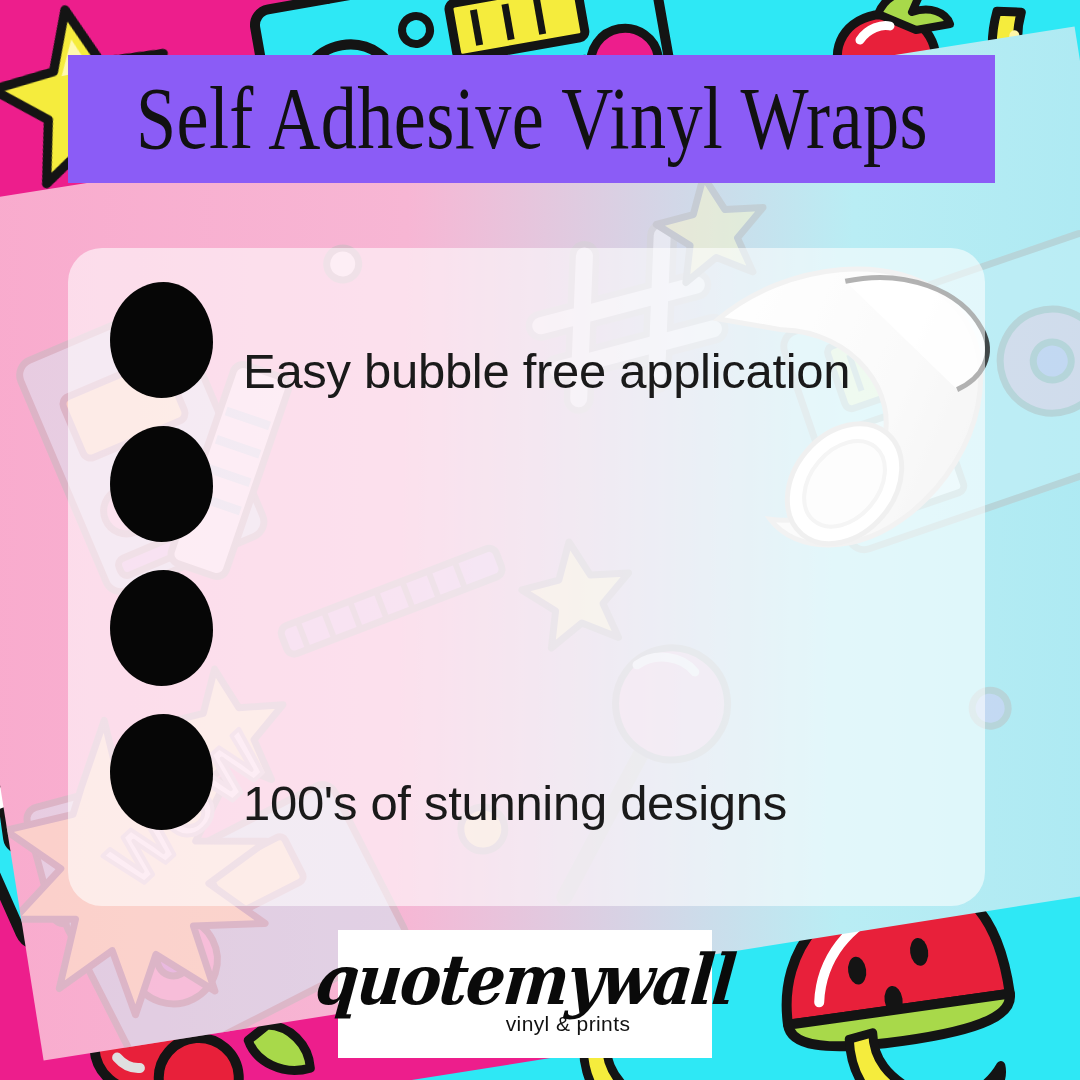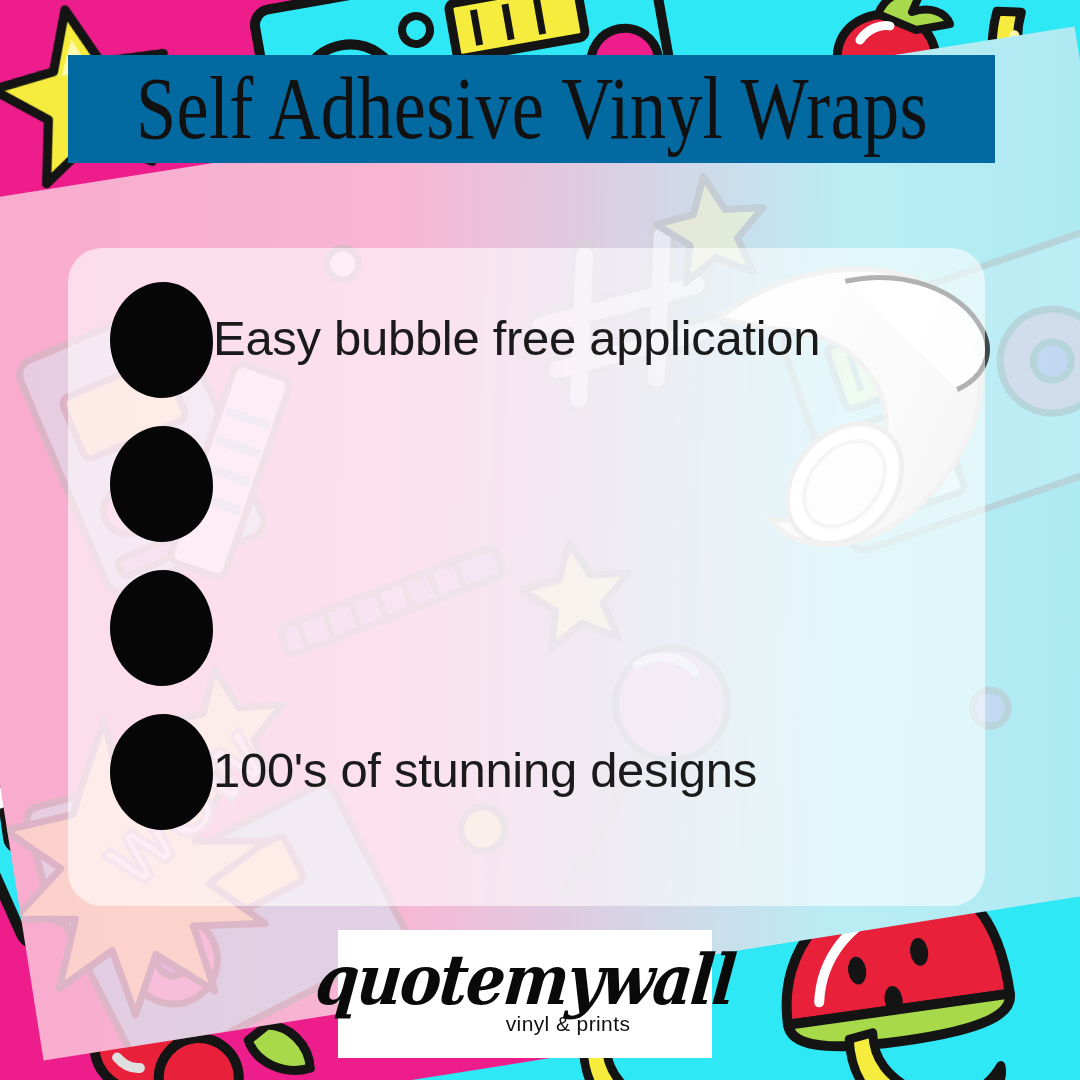--- a/index.html
+++ b/index.html
@@ -46,22 +46,22 @@
   }
 
   
   .roll{
     position:absolute; right:40px; top:230px; width:330px; height:330px;
     transform:rotate(-20deg);
   }
 
   
   .title-bar{
-    position:absolute; left:68px; top:55px; width:927px; height:108px;
-    background:#0369a1;
+    position:absolute; left:68px; top:55px; width:927px; height:128px;
+    background:#8b5cf6;
     display:flex; align-items:center; justify-content:center;
   }
   .title-text{
     font-family:"Liberation Serif", serif;
     font-size:88px; line-height:1; color:#111;
     letter-spacing:0.5px;
     transform:scaleX(0.82);
     transform-origin:center;
     white-space:nowrap;
   }
@@ -72,21 +72,21 @@
     background:rgba(255,255,255,0.58);
     border-radius:34px;
     padding:34px 0 0 0;
   }
 
   .bullets{
     position:absolute; left:42px; top:28px; right:34px;
     display:flex; flex-direction:column; gap:22px;
   }
   .bullet{
-    display:flex; align-items:center; 
+    display:flex; align-items:flex-end; gap:30px;
     min-height:120px;
   }
   .dot{
     flex:0 0 auto; width:103px; height:116px; margin-top:6px;
     background:#060606;
     border-radius:52% 48% 50% 50% / 50% 52% 48% 50%;
   }
   .btext{
     font-size:49px; line-height:1.06; color:#1a1a1a;
     font-weight:400; letter-spacing:-0.3px;

